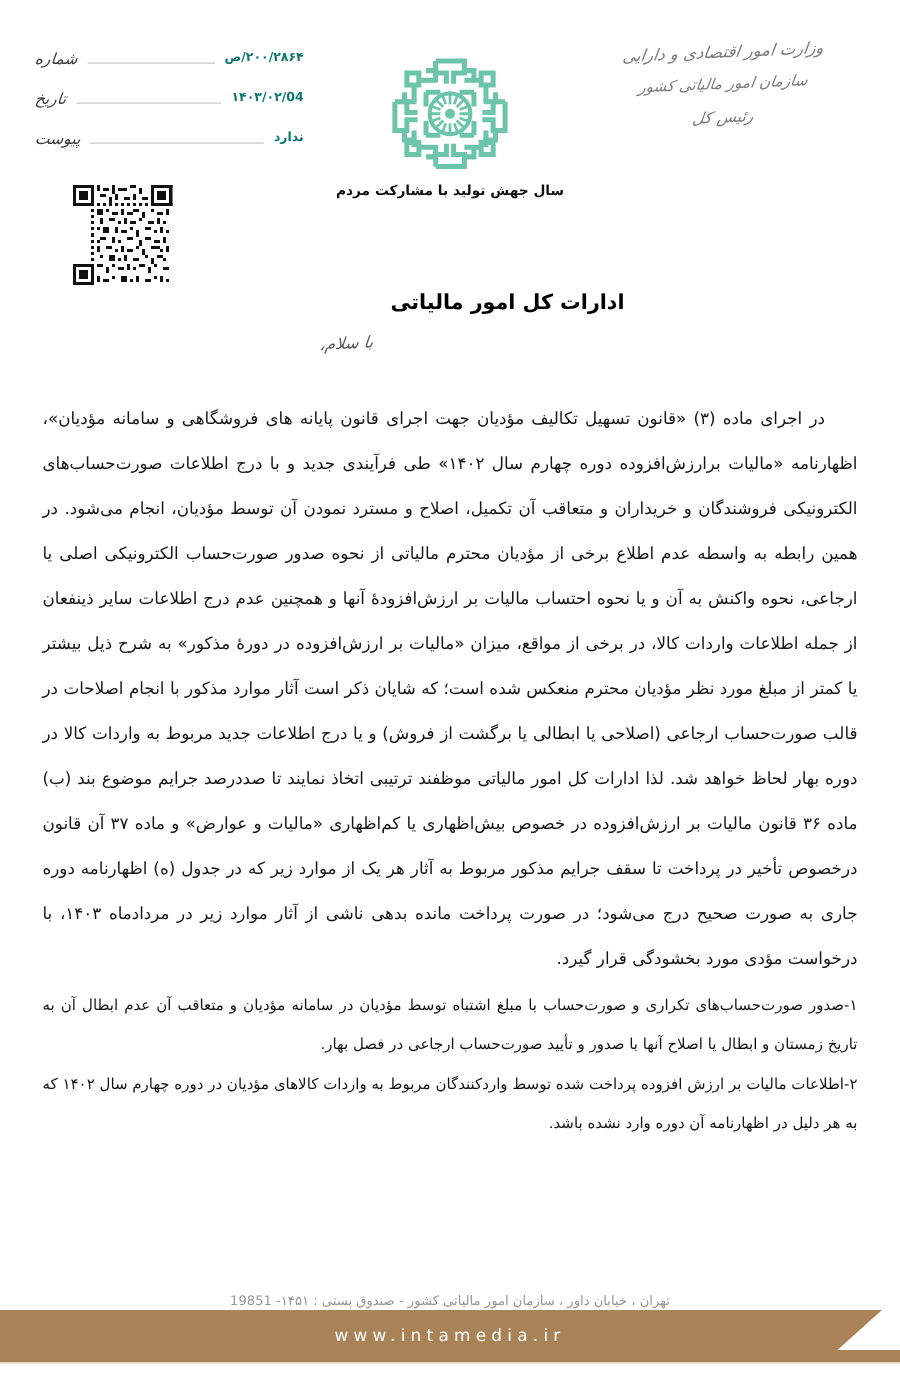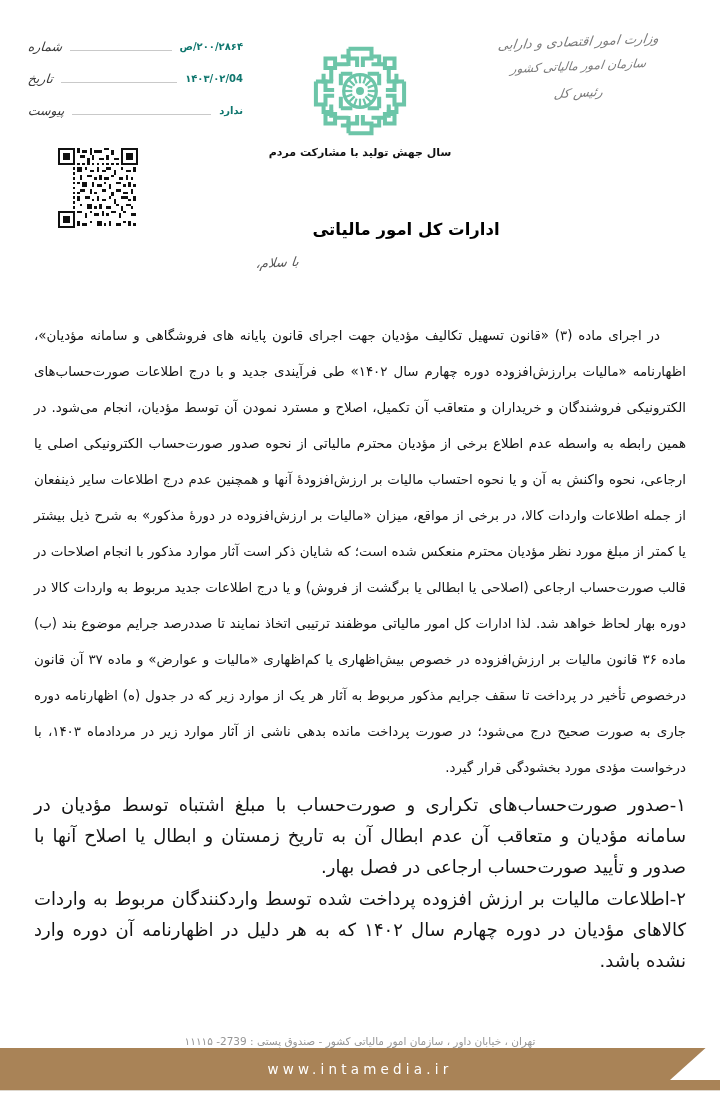--- a/index.html
+++ b/index.html
@@ -112,21 +112,21 @@
     white-space: nowrap;
     opacity: 0.82;
   }
   .ministry-line.l1 { margin-bottom: 10px; }
   .ministry-line.l2 { margin-bottom: 12px; font-size: 12px; }
   .ministry-line.l3 { font-size: 12.5px; }
 
   
   .addressee-wrap {
     position: absolute;
-    top: 220px; right: 44px;
+    top: 232px; right: 44px;
     width: 420px;
     text-align: left;
   }
   .addressee {
     font-size: 16.5px;
     font-weight: 700;
     color: #000;
     letter-spacing: 0.2px;
     text-align: center;
     margin-right: 120px;
@@ -154,21 +154,21 @@
     font-size: 13.4px;
     line-height: 36px;
     text-align: justify;
     text-justify: inter-word;
     color: #141414;
     letter-spacing: 0.1px;
   }
   p.para.indent { text-indent: 26px; }
   p.listitem {
     margin: 0 0 1px 0;
-    font-size: 18px;
+    font-size: 12px;
     line-height: 31px;
     text-align: justify;
     color: #141414;
   }
 
   
   .footer-address {
     position: absolute;
     bottom: 53px; left: 0; right: 0;
     text-align: center;
@@ -442,17 +442,17 @@
   <div class="addressee">ادارات کل امور مالیاتی</div>
   <div class="greeting">با سلام،</div>
 </div>
 
 <div class="body-wrap">
   <p class="para indent">در اجرای ماده (۳) «قانون تسهیل تکالیف مؤدیان جهت اجرای قانون پایانه های فروشگاهی و سامانه مؤدیان»، اظهارنامه «مالیات برارزش‌افزوده دوره چهارم سال ۱۴۰۲» طی فرآیندی جدید و با درج اطلاعات صورت‌حساب‌های الکترونیکی فروشندگان و خریداران و متعاقب آن تکمیل، اصلاح و مسترد نمودن آن توسط مؤدیان، انجام می‌شود. در همین رابطه به واسطه عدم اطلاع برخی از مؤدیان محترم مالیاتی از نحوه صدور صورت‌حساب الکترونیکی اصلی یا ارجاعی، نحوه واکنش به آن و یا نحوه احتساب مالیات بر ارزش‌افزودۀ آنها و همچنین عدم درج اطلاعات سایر ذینفعان از جمله اطلاعات واردات کالا، در برخی از مواقع، میزان «مالیات بر ارزش‌افزوده در دورۀ مذکور» به شرح ذیل بیشتر یا کمتر از مبلغ مورد نظر مؤدیان محترم منعکس شده است؛ که شایان ذکر است آثار موارد مذکور با انجام اصلاحات در قالب صورت‌حساب ارجاعی (اصلاحی یا ابطالی یا برگشت از فروش) و یا درج اطلاعات جدید مربوط به واردات کالا در دوره بهار لحاظ خواهد شد. لذا ادارات کل امور مالیاتی موظفند ترتیبی اتخاذ نمایند تا صددرصد جرایم موضوع بند (ب) ماده ۳۶ قانون مالیات بر ارزش‌افزوده در خصوص بیش‌اظهاری یا کم‌اظهاری «مالیات و عوارض» و ماده ۳۷ آن قانون درخصوص تأخیر در پرداخت تا سقف جرایم مذکور مربوط به آثار هر یک از موارد زیر که در جدول (ه) اظهارنامه دوره جاری به صورت صحیح درج می‌شود؛ در صورت پرداخت مانده بدهی ناشی از آثار موارد زیر در مردادماه ۱۴۰۳، با درخواست مؤدی مورد بخشودگی قرار گیرد.</p>
   <p class="listitem">۱-صدور صورت‌حساب‌های تکراری و صورت‌حساب با مبلغ اشتباه توسط مؤدیان در سامانه مؤدیان و متعاقب آن عدم ابطال آن به تاریخ زمستان و ابطال یا اصلاح آنها با صدور و تأیید صورت‌حساب ارجاعی در فصل بهار.</p>
   <p class="listitem">۲-اطلاعات مالیات بر ارزش افزوده پرداخت شده توسط واردکنندگان مربوط به واردات کالاهای مؤدیان در دوره چهارم سال ۱۴۰۲ که به هر دلیل در اظهارنامه آن دوره وارد نشده باشد.</p>
 </div>
 
-<div class="footer-address">تهران ، خیابان داور ، سازمان امور مالیاتی کشور - صندوق پستی : 2739- ۱۱۱۱۵</div>
+<div class="footer-address">تهران ، خیابان داور ، سازمان امور مالیاتی کشور - صندوق پستی : ۱۴۵۱- 19851</div>
 <div class="footer-band">
   <div class="footer-site">www.intamedia.ir</div>
 </div>
 <div class="footer-baseline"></div>
 
 </body></html>

